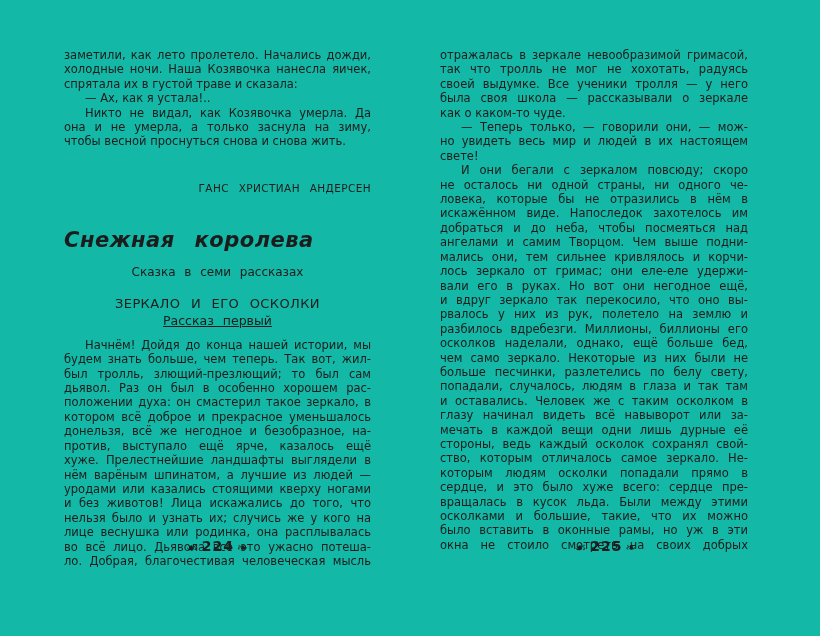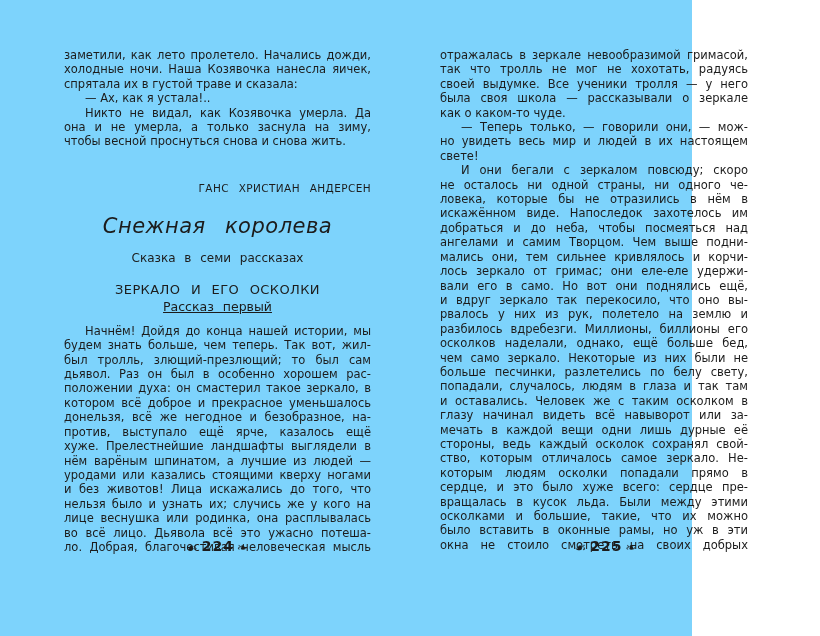--- a/index.html
+++ b/index.html
@@ -3,21 +3,21 @@
 <meta charset="utf-8">
 <style>
   html,body{margin:0;padding:0;}
   body{
     width:820px;height:636px;
     background:#ffffff;
     font-family:"DejaVu Sans","Liberation Sans",sans-serif;
     color:#1c1c1c;
     overflow:hidden;
   }
-  .spread{position:relative;width:692px;height:636px;background:#7dd3fc;}
+  .spread{position:relative;width:820px;height:636px;background:#14b8a6;}
   .page{position:absolute;top:48px;}
   .page-left{left:64px;width:307px;}
   .page-right{left:440px;width:308px;}
 
   .body-block{font-size:11.5px;line-height:14.4px;}
   .para{margin:0;}
   .line{
     white-space:nowrap;
     text-align:justify;
     
@@ -27,27 +27,26 @@
   .para.indent .line:first-child{text-indent:21px;}
 
   .author-line{
     margin-top:33px;
     font-size:10.5px;
     letter-spacing:0.4px;
     word-spacing:6px;
     text-align:right;
   }
   .story-title{
-    margin-top:20px;
+    margin-top:34px;
     font-size:21px;
-    font-weight:normal;
+    font-weight:bold;
     font-style:italic;
     word-spacing:12px;
     letter-spacing:0.5px;
-    text-align:center;
   }
   .story-subtitle{
     margin-top:13px;
     font-size:12px;
     word-spacing:5px;
     text-align:center;
   }
   .chapter-heading{
     margin-top:17px;
     font-size:13px;
@@ -147,21 +146,21 @@
         </div>
         <div class="para indent">
           <div class="line just">И они бегали с зеркалом повсюду; скоро</div>
           <div class="line just">не осталось ни одной страны, ни одного че-</div>
           <div class="line just">ловека, которые бы не отразились в нём в</div>
           <div class="line just">искажённом виде. Напоследок захотелось им</div>
           <div class="line just">добраться и до неба, чтобы посмеяться над</div>
           <div class="line just">ангелами и самим Творцом. Чем выше подни-</div>
           <div class="line just">мались они, тем сильнее кривлялось и корчи-</div>
           <div class="line just">лось зеркало от гримас; они еле-еле удержи-</div>
-          <div class="line just">вали его в само. Но вот они поднялись ещё,</div>
+          <div class="line just">вали его в руках. Но вот они негодное ещё,</div>
           <div class="line just">и вдруг зеркало так перекосило, что оно вы-</div>
           <div class="line just">рвалось у них из рук, полетело на землю и</div>
           <div class="line just">разбилось вдребезги. Миллионы, биллионы его</div>
           <div class="line just">осколков наделали, однако, ещё больше бед,</div>
           <div class="line just">чем само зеркало. Некоторые из них были не</div>
           <div class="line just">больше песчинки, разлетелись по белу свету,</div>
           <div class="line just">попадали, случалось, людям в глаза и так там</div>
           <div class="line just">и оставались. Человек же с таким осколком в</div>
           <div class="line just">глазу начинал видеть всё навыворот или за-</div>
           <div class="line just">мечать в каждой вещи одни лишь дурные её</div>

